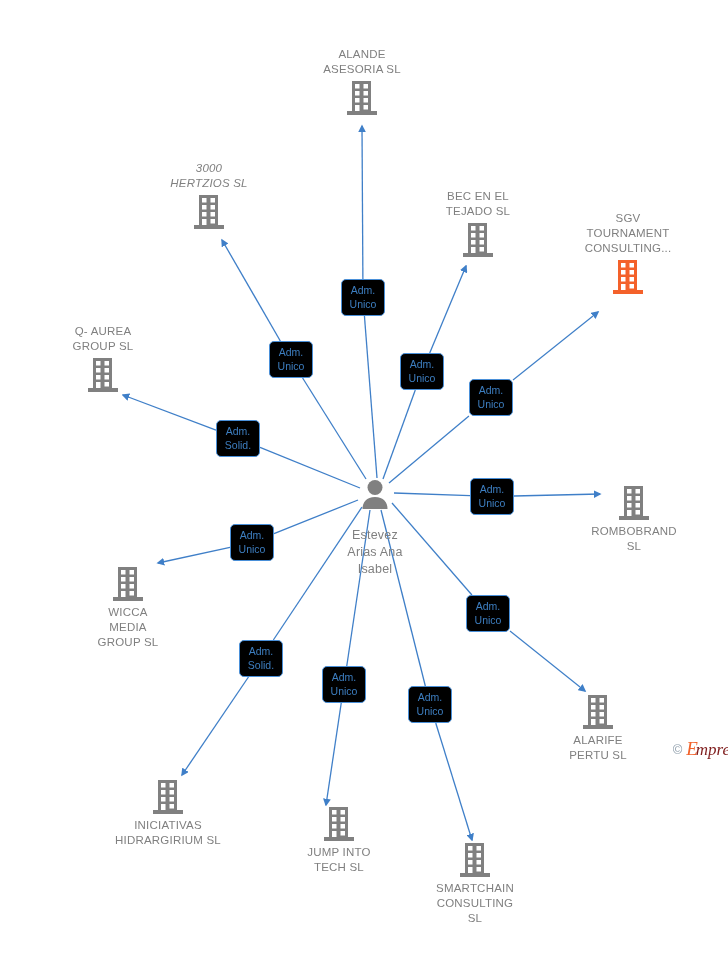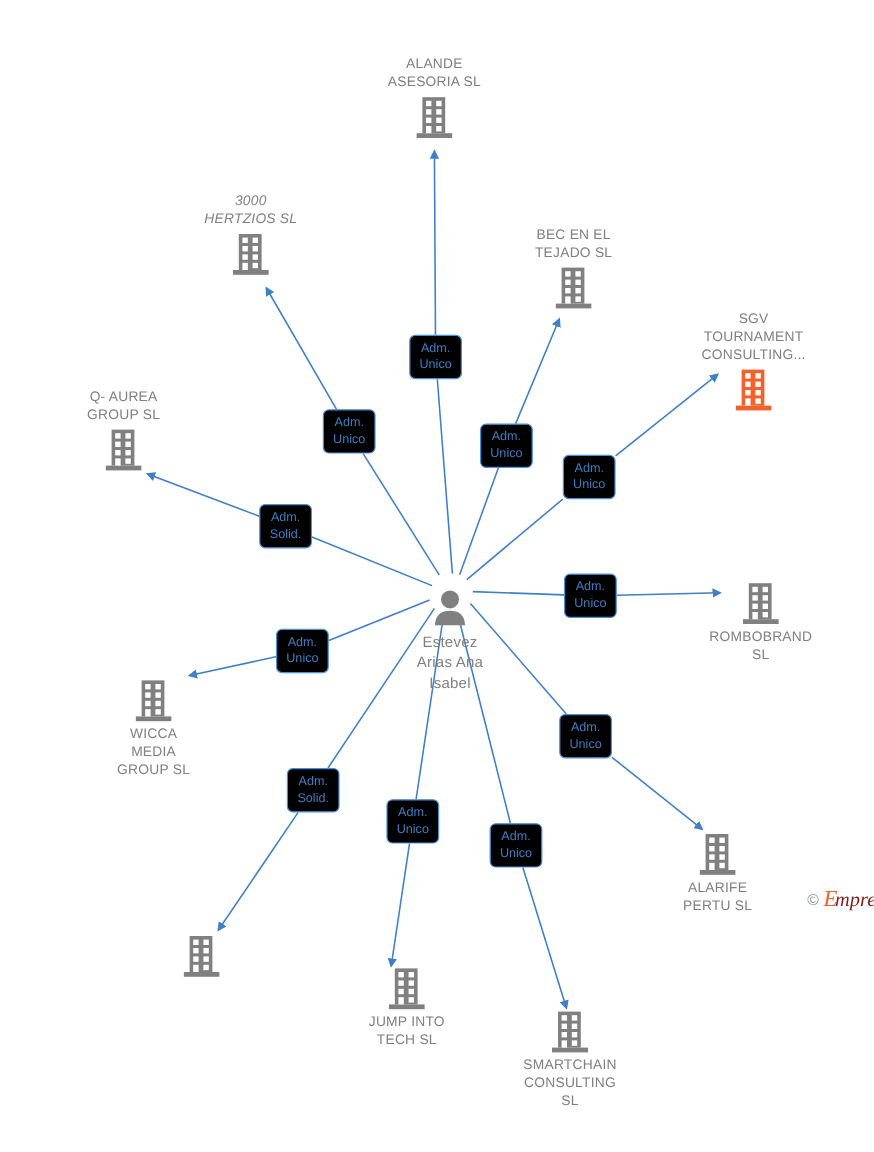--- a/index.html
+++ b/index.html
@@ -181,21 +181,21 @@
               <rect x="8" y="18" width="4.5" height="4.5"></rect>
               <rect x="16.5" y="18" width="4.5" height="4.5"></rect>
               <rect x="8" y="25" width="4.5" height="6"></rect>
               <rect x="16.5" y="25" width="4.5" height="4.5"></rect>
             </g>
           </svg>
         </div>
         <div class="nlabel">BEC EN EL
 TEJADO  SL</div>
       </div>
-      <div class="node label-above" style="left: 628px; top: 211px; margin-top: 48px;">
+      <div class="node label-above" style="left: 628px; top: 211px;">
         <div class="nicon">
           <svg width="30" height="36" viewBox="0 0 30 36" aria-hidden="true">
             <rect x="5" y="1" width="19" height="30" fill="#f4612a"></rect>
             <rect x="0" y="31" width="30" height="4" fill="#f4612a"></rect>
             <g fill="#ffffff">
               <rect x="8" y="4" width="4.5" height="4.5"></rect>
               <rect x="16.5" y="4" width="4.5" height="4.5"></rect>
               <rect x="8" y="11" width="4.5" height="4.5"></rect>
               <rect x="16.5" y="11" width="4.5" height="4.5"></rect>
               <rect x="8" y="18" width="4.5" height="4.5"></rect>
@@ -300,20 +300,22 @@
               <rect x="16.5" y="4" width="4.5" height="4.5"></rect>
               <rect x="8" y="11" width="4.5" height="4.5"></rect>
               <rect x="16.5" y="11" width="4.5" height="4.5"></rect>
               <rect x="8" y="18" width="4.5" height="4.5"></rect>
               <rect x="16.5" y="18" width="4.5" height="4.5"></rect>
               <rect x="8" y="25" width="4.5" height="6"></rect>
               <rect x="16.5" y="25" width="4.5" height="4.5"></rect>
             </g>
           </svg>
         </div>
+        <div class="nlabel">INICIATIVAS
+HIDRARGIRIUM SL</div>
       </div>
       <div class="node label-below" style="left: 339px; top: 806px; text-align: center;">
         <div class="nicon">
           <svg width="30" height="36" viewBox="0 0 30 36" aria-hidden="true">
             <rect x="5" y="1" width="19" height="30" fill="#808080"></rect>
             <rect x="0" y="31" width="30" height="4" fill="#808080"></rect>
             <g fill="#ffffff">
               <rect x="8" y="4" width="4.5" height="4.5"></rect>
               <rect x="16.5" y="4" width="4.5" height="4.5"></rect>
               <rect x="8" y="11" width="4.5" height="4.5"></rect>
@@ -342,21 +344,21 @@
               <rect x="16.5" y="18" width="4.5" height="4.5"></rect>
               <rect x="8" y="25" width="4.5" height="6"></rect>
               <rect x="16.5" y="25" width="4.5" height="4.5"></rect>
             </g>
           </svg>
         </div>
         <div class="nlabel">SMARTCHAIN
 CONSULTING
 SL</div>
       </div>
-      <div class="node label-below person" style="left: 375px; top: 490px;">
+      <div class="node label-below person" style="left: 375px; top: 478px; gap: 12px;">
         <div class="nicon">
           <svg width="34" height="34" viewBox="0 0 34 34" aria-hidden="true">
             <circle cx="17" cy="9.5" r="7.5" fill="#808080"></circle>
             <path d="M17 19 C8.5 19 4.5 24 4.5 31 L29.5 31 C29.5 24 25.5 19 17 19 Z" fill="#808080"></path>
           </svg>
         </div>
         <div class="nlabel">Estevez
 Arias Ana
 Isabel</div>
       </div>

